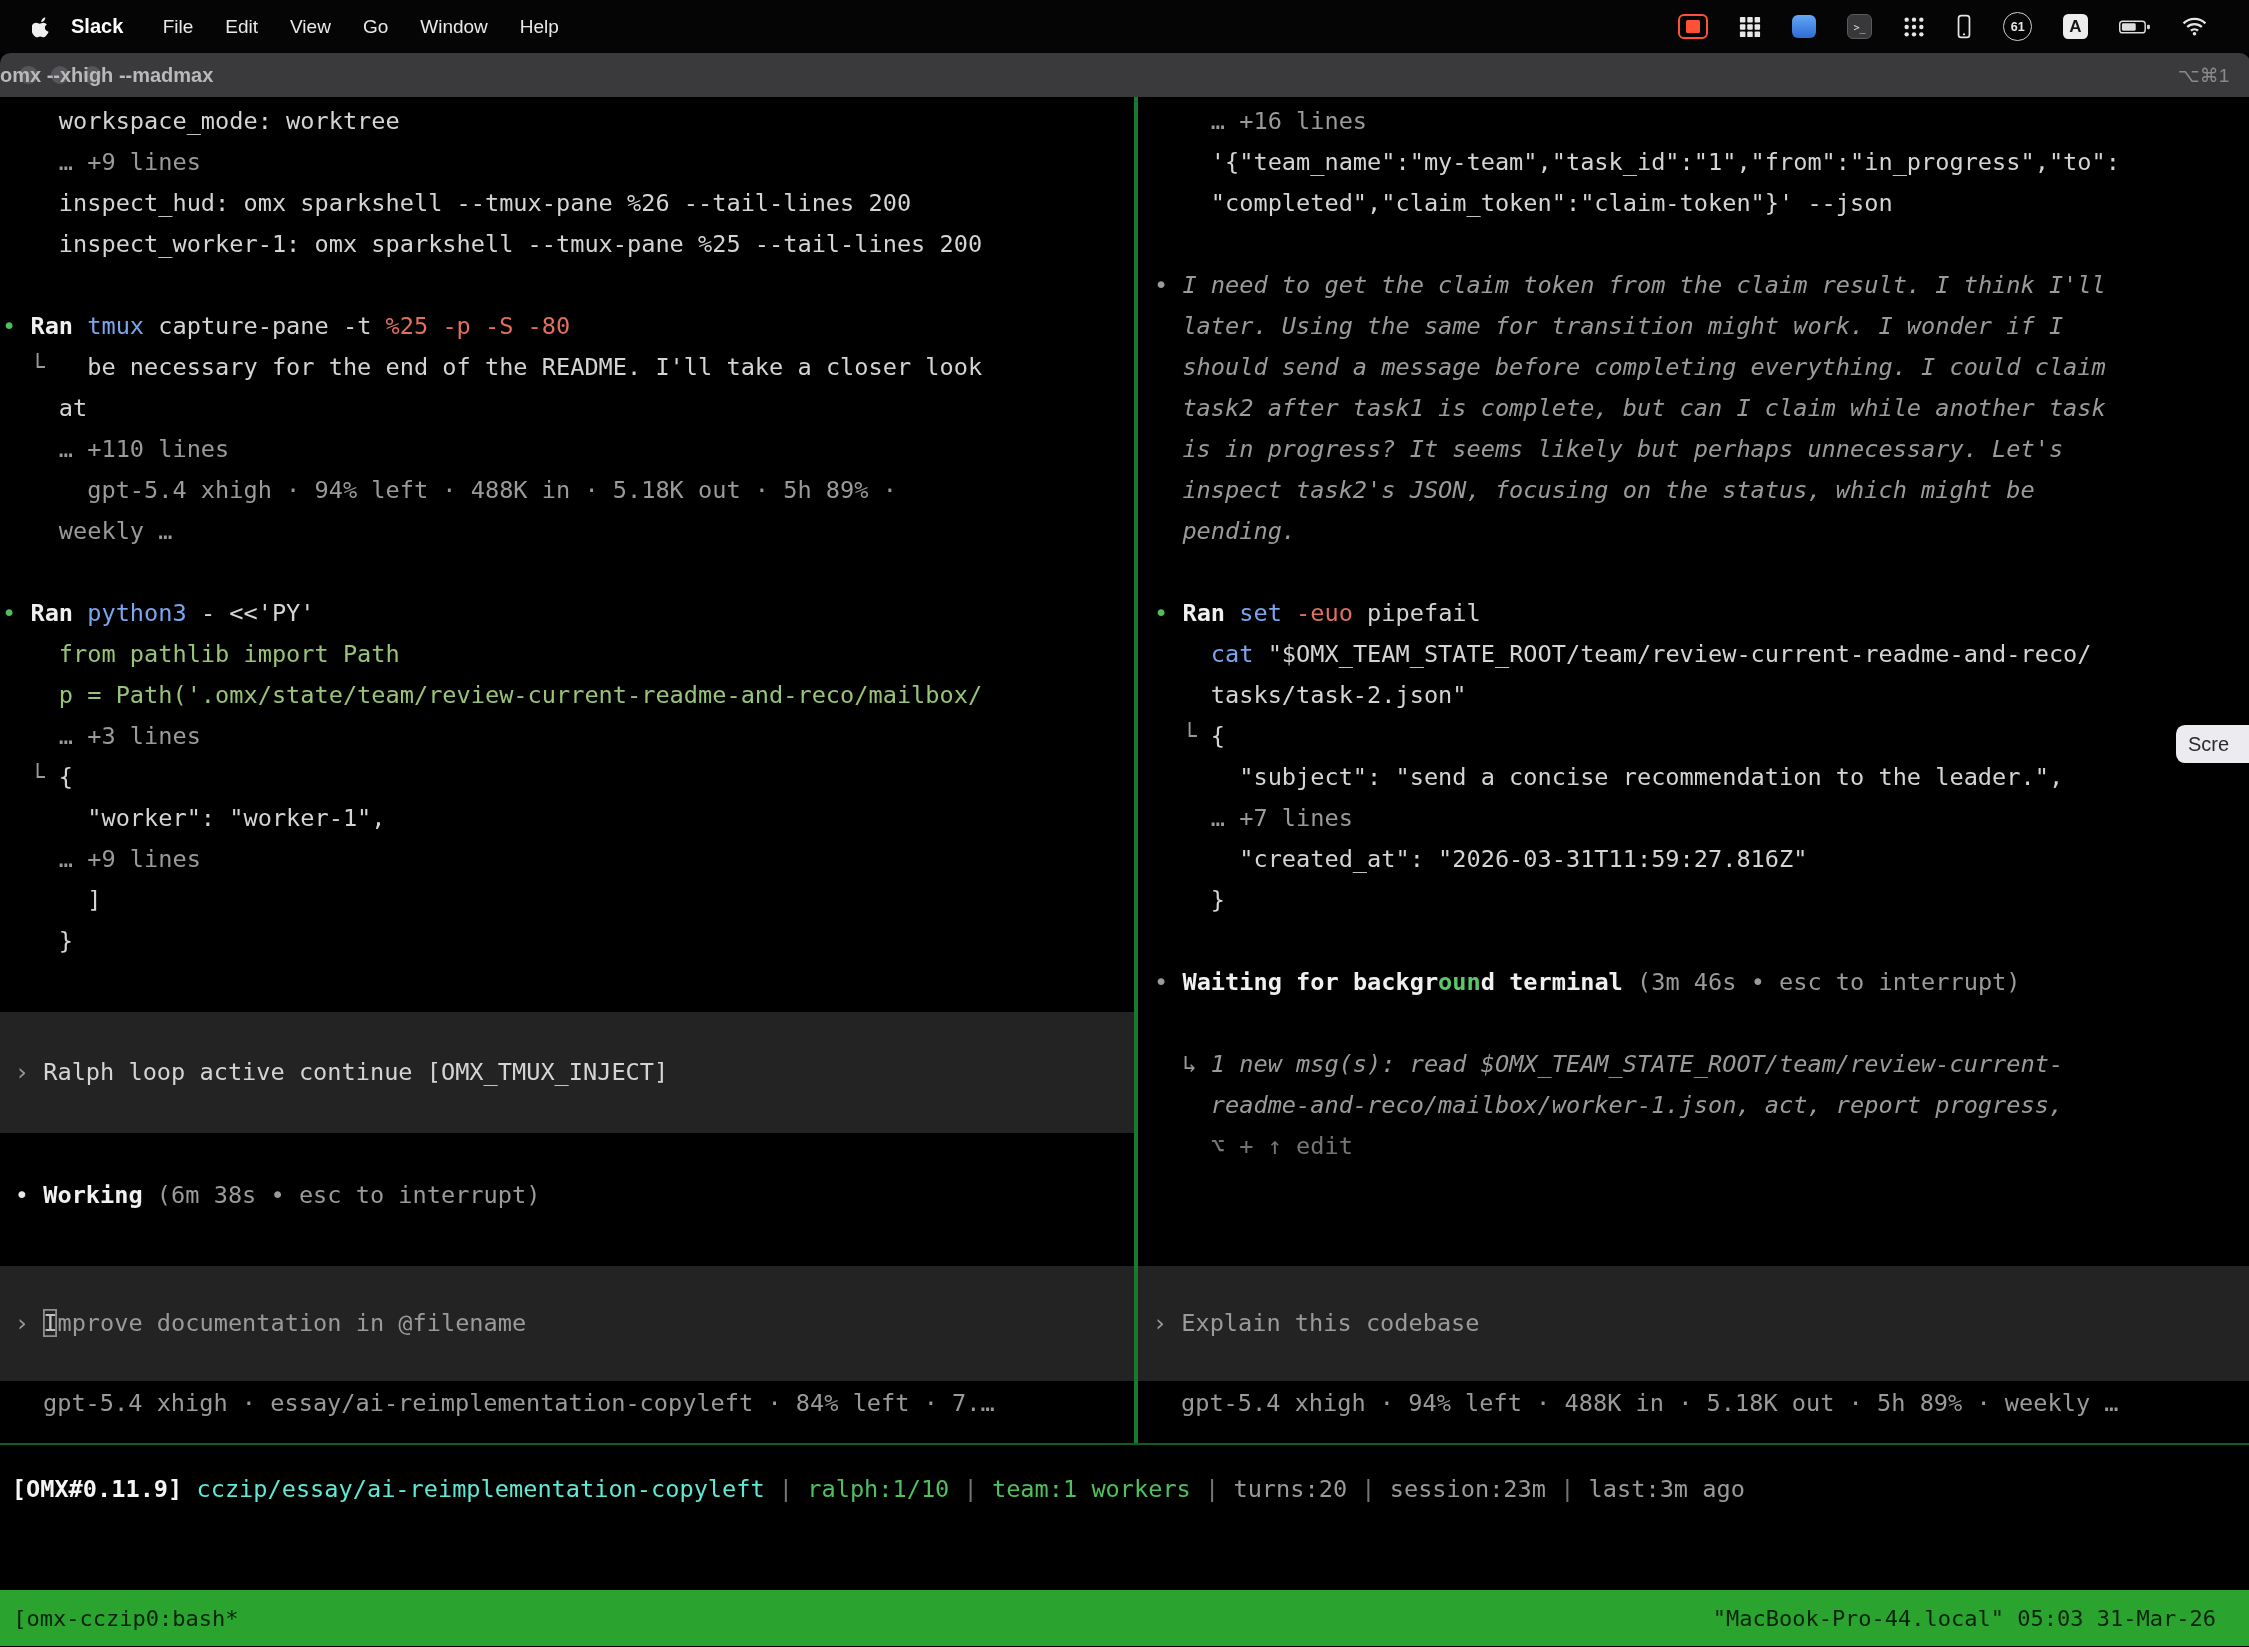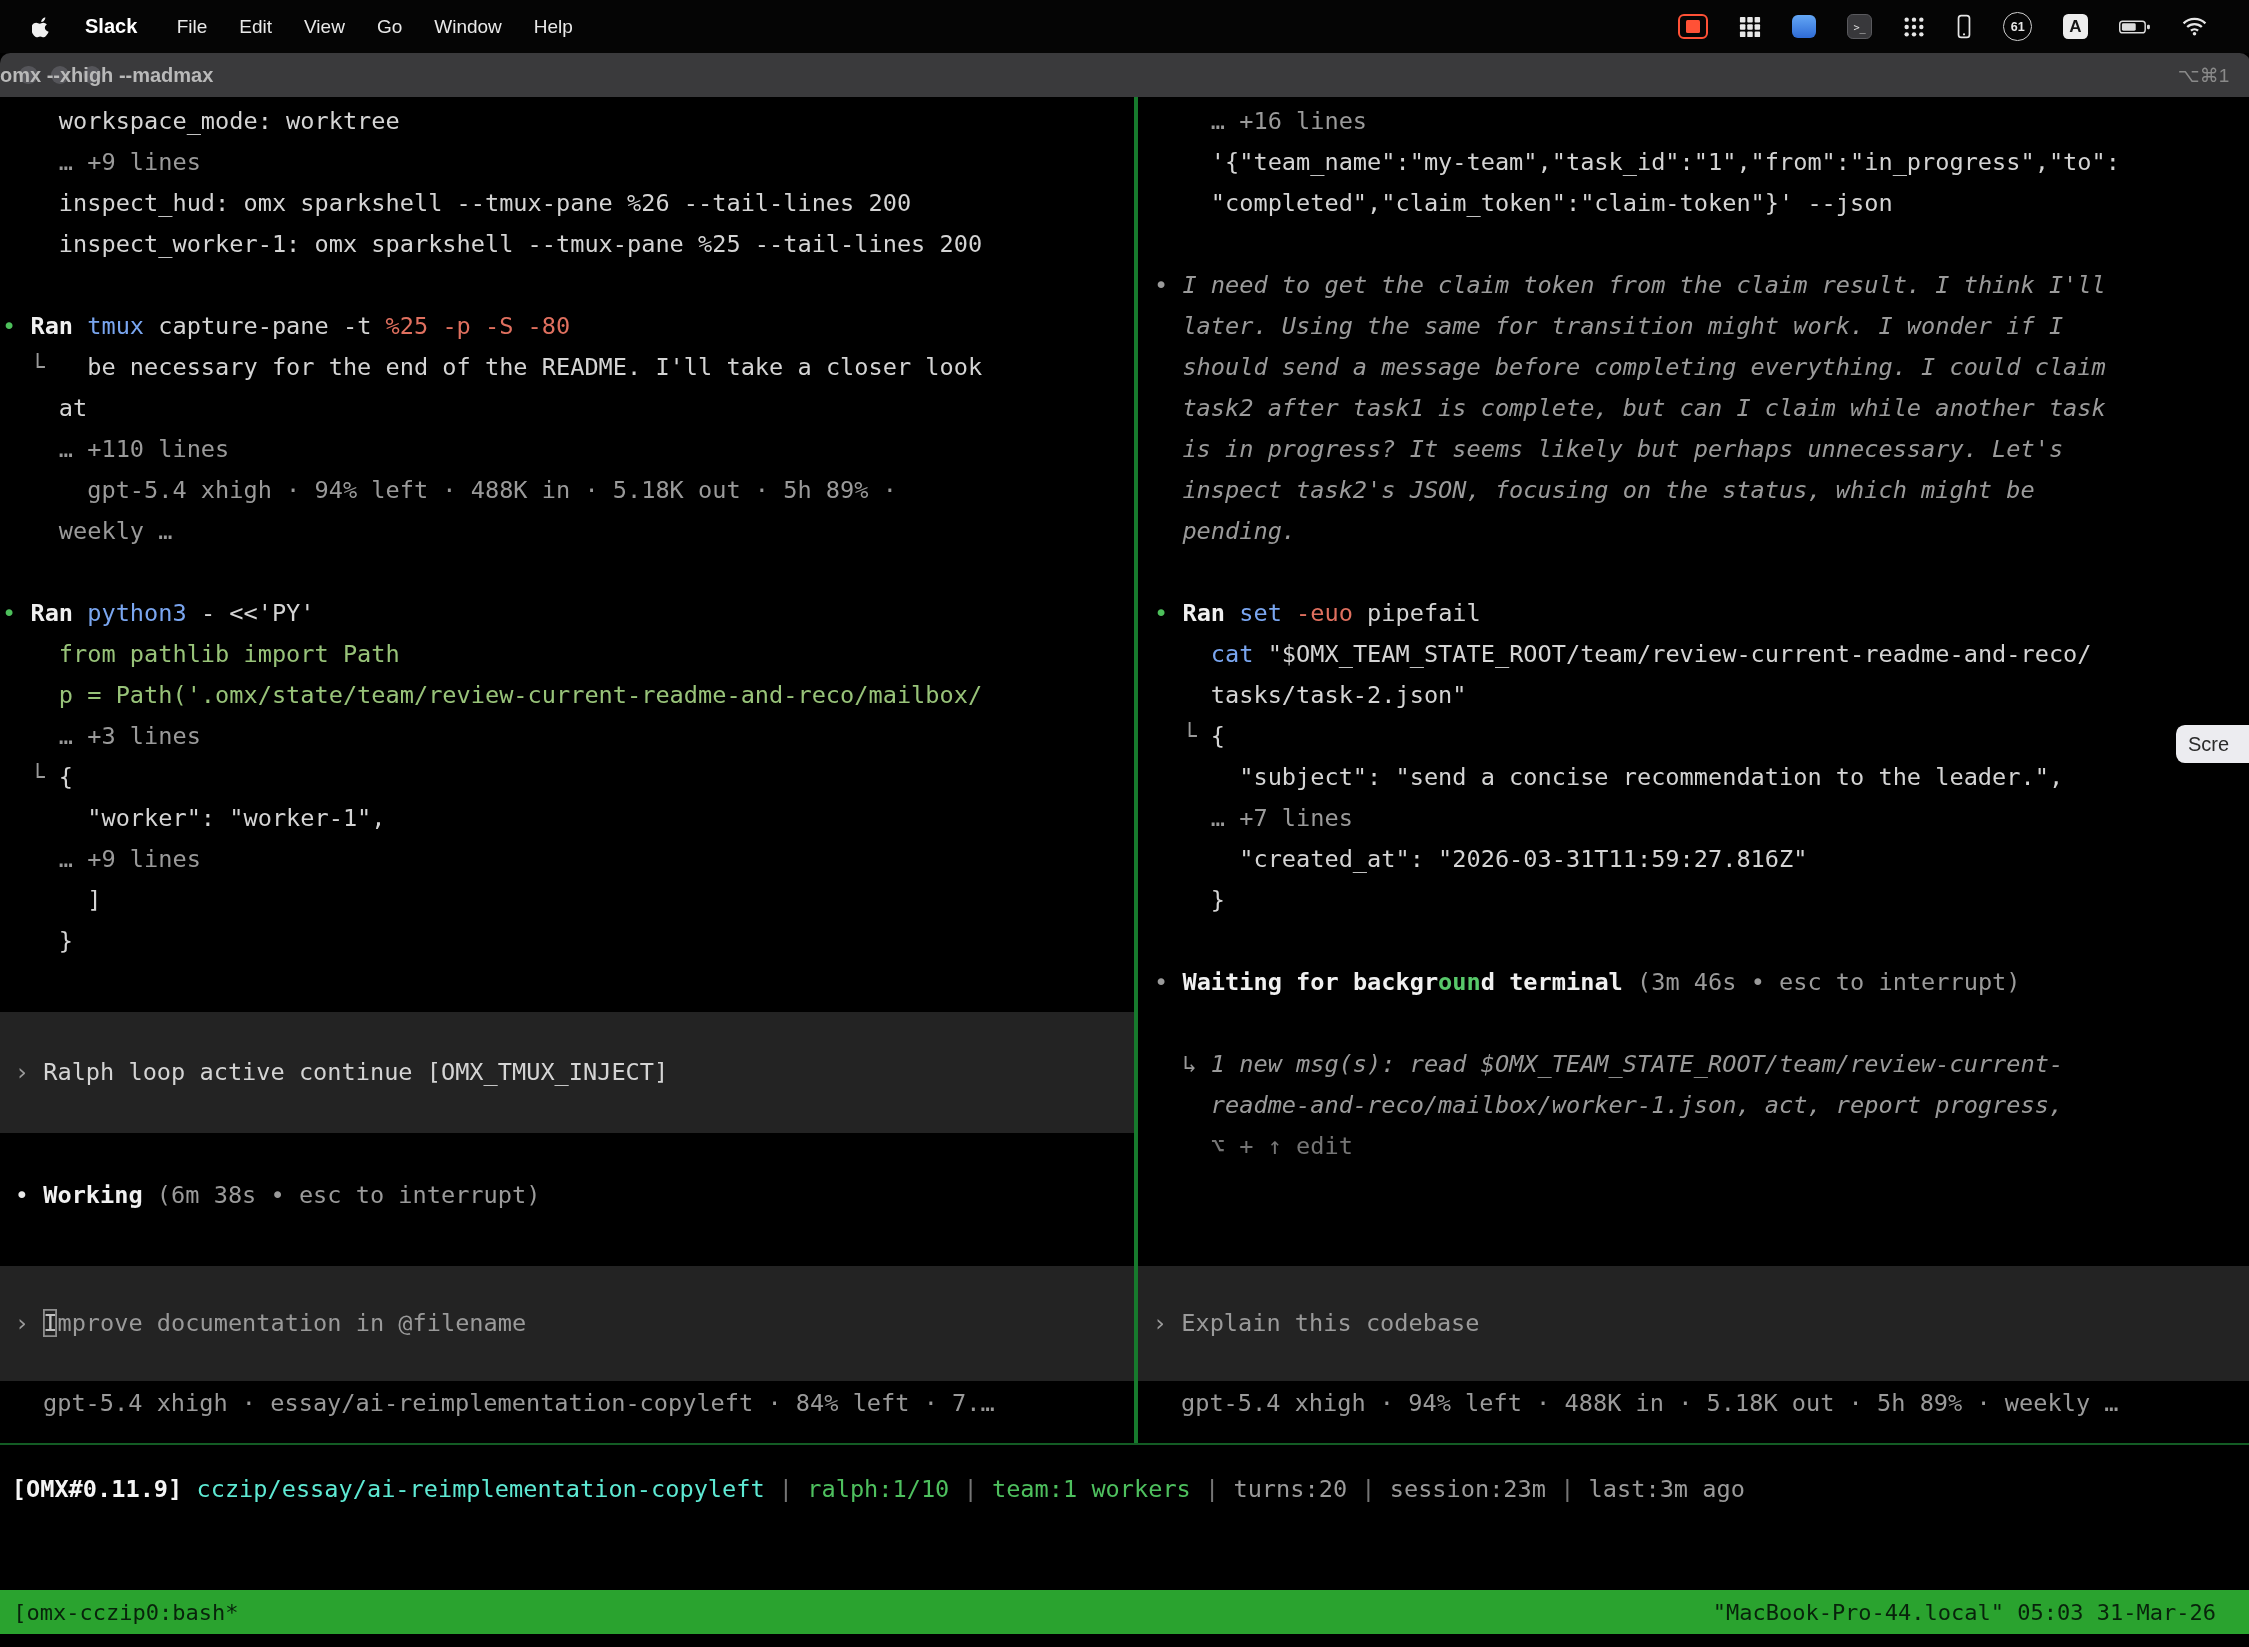--- a/index.html
+++ b/index.html
@@ -3,21 +3,21 @@
 <meta charset="utf-8">
 <style>
   html,body{margin:0;padding:0;background:#000;}
   .screen{position:relative;width:2250px;height:1648px;background:#000;overflow:hidden;
           font-family:"Liberation Sans","DejaVu Sans",sans-serif;}
 
   
   .menubar{position:absolute;top:0;left:0;right:0;height:53px;background:#050505;
            display:flex;align-items:center;color:#ededed;font-size:19px;}
   .apple{margin-left:32px;display:inline-flex;align-items:center;}
-  .appname{font-weight:bold;margin-left:34px;font-size:20px;color:#fff;}
+  .appname{font-weight:bold;margin-left:20px;font-size:20px;color:#fff;}
   .menus{display:inline-flex;margin-left:7.4px;}
   .menu-item{margin-left:32px;color:#e9e9e9;}
   .tray{margin-left:auto;display:flex;align-items:center;gap:31px;padding-right:43px;}
   .tray > span{display:inline-flex;align-items:center;justify-content:center;}
   .ic-rec{width:26.6px;height:20.7px;border:2.2px solid #ff5136;border-radius:5.9px;position:relative;}
   .ic-rec::after{content:"";position:absolute;inset:3.7px 5.9px;background:#ff5136;border-radius:1.5px;}
   .ic-blue{width:23.6px;height:23.6px;border-radius:5.9px;background:linear-gradient(#64a7f5,#2e6bd6);}
   .ic-dark{width:23.6px;height:23.6px;border-radius:5.9px;background:#38383b;border:0.7px solid #5a5a5e;
            color:#ddd;font-family:"DejaVu Sans Mono",monospace;font-size:10.3px;}
   .ic-badge{width:26.6px;height:26.6px;border:1.8px solid #cfcfcf;border-radius:50%;
@@ -61,21 +61,21 @@
   .seg-green{color:#4dc05b;}
   .seg-green2{color:#4ec05e;}
   .seg-salmon{color:#e0705f;}
   .seg-code{color:#98c379;}
   .seg-it{color:#9a9a9a;font-style:italic;}
   .seg-bullet{color:#e8e8e8;}
   .seg-omxbold{color:#f5f5f5;font-weight:bold;}
   .seg-cursor{color:#c0c0c0;box-shadow:inset 0 0 0 1.8px #8f8f8f;}
 
   .omxline{position:absolute;top:1372px;left:11.8px;right:0;white-space:pre;overflow:hidden;}
-  .tmuxbar{position:absolute;top:1493px;left:0;right:0;height:44px;background:#2aa32f;
+  .tmuxbar{position:absolute;top:1493px;left:0;right:0;height:56px;background:#2aa32f;
            display:flex;align-items:center;color:#08230b;font-size:22px;}
   .tmux-left{padding-left:13.3px;white-space:pre;}
   .tmux-right{margin-left:auto;padding-right:34px;white-space:pre;}
 
   
   .capture-overlay{position:absolute;top:725px;right:0;width:62px;height:38px;background:#ececf0;
                    border-radius:8.9px 0 0 8.9px;box-shadow:0 2.2px 8.9px rgba(0,0,0,.55);
                    display:flex;align-items:center;padding-left:11.8px;color:#2b2b2b;font-size:20px;z-index:30;}
 </style>
 </head>

